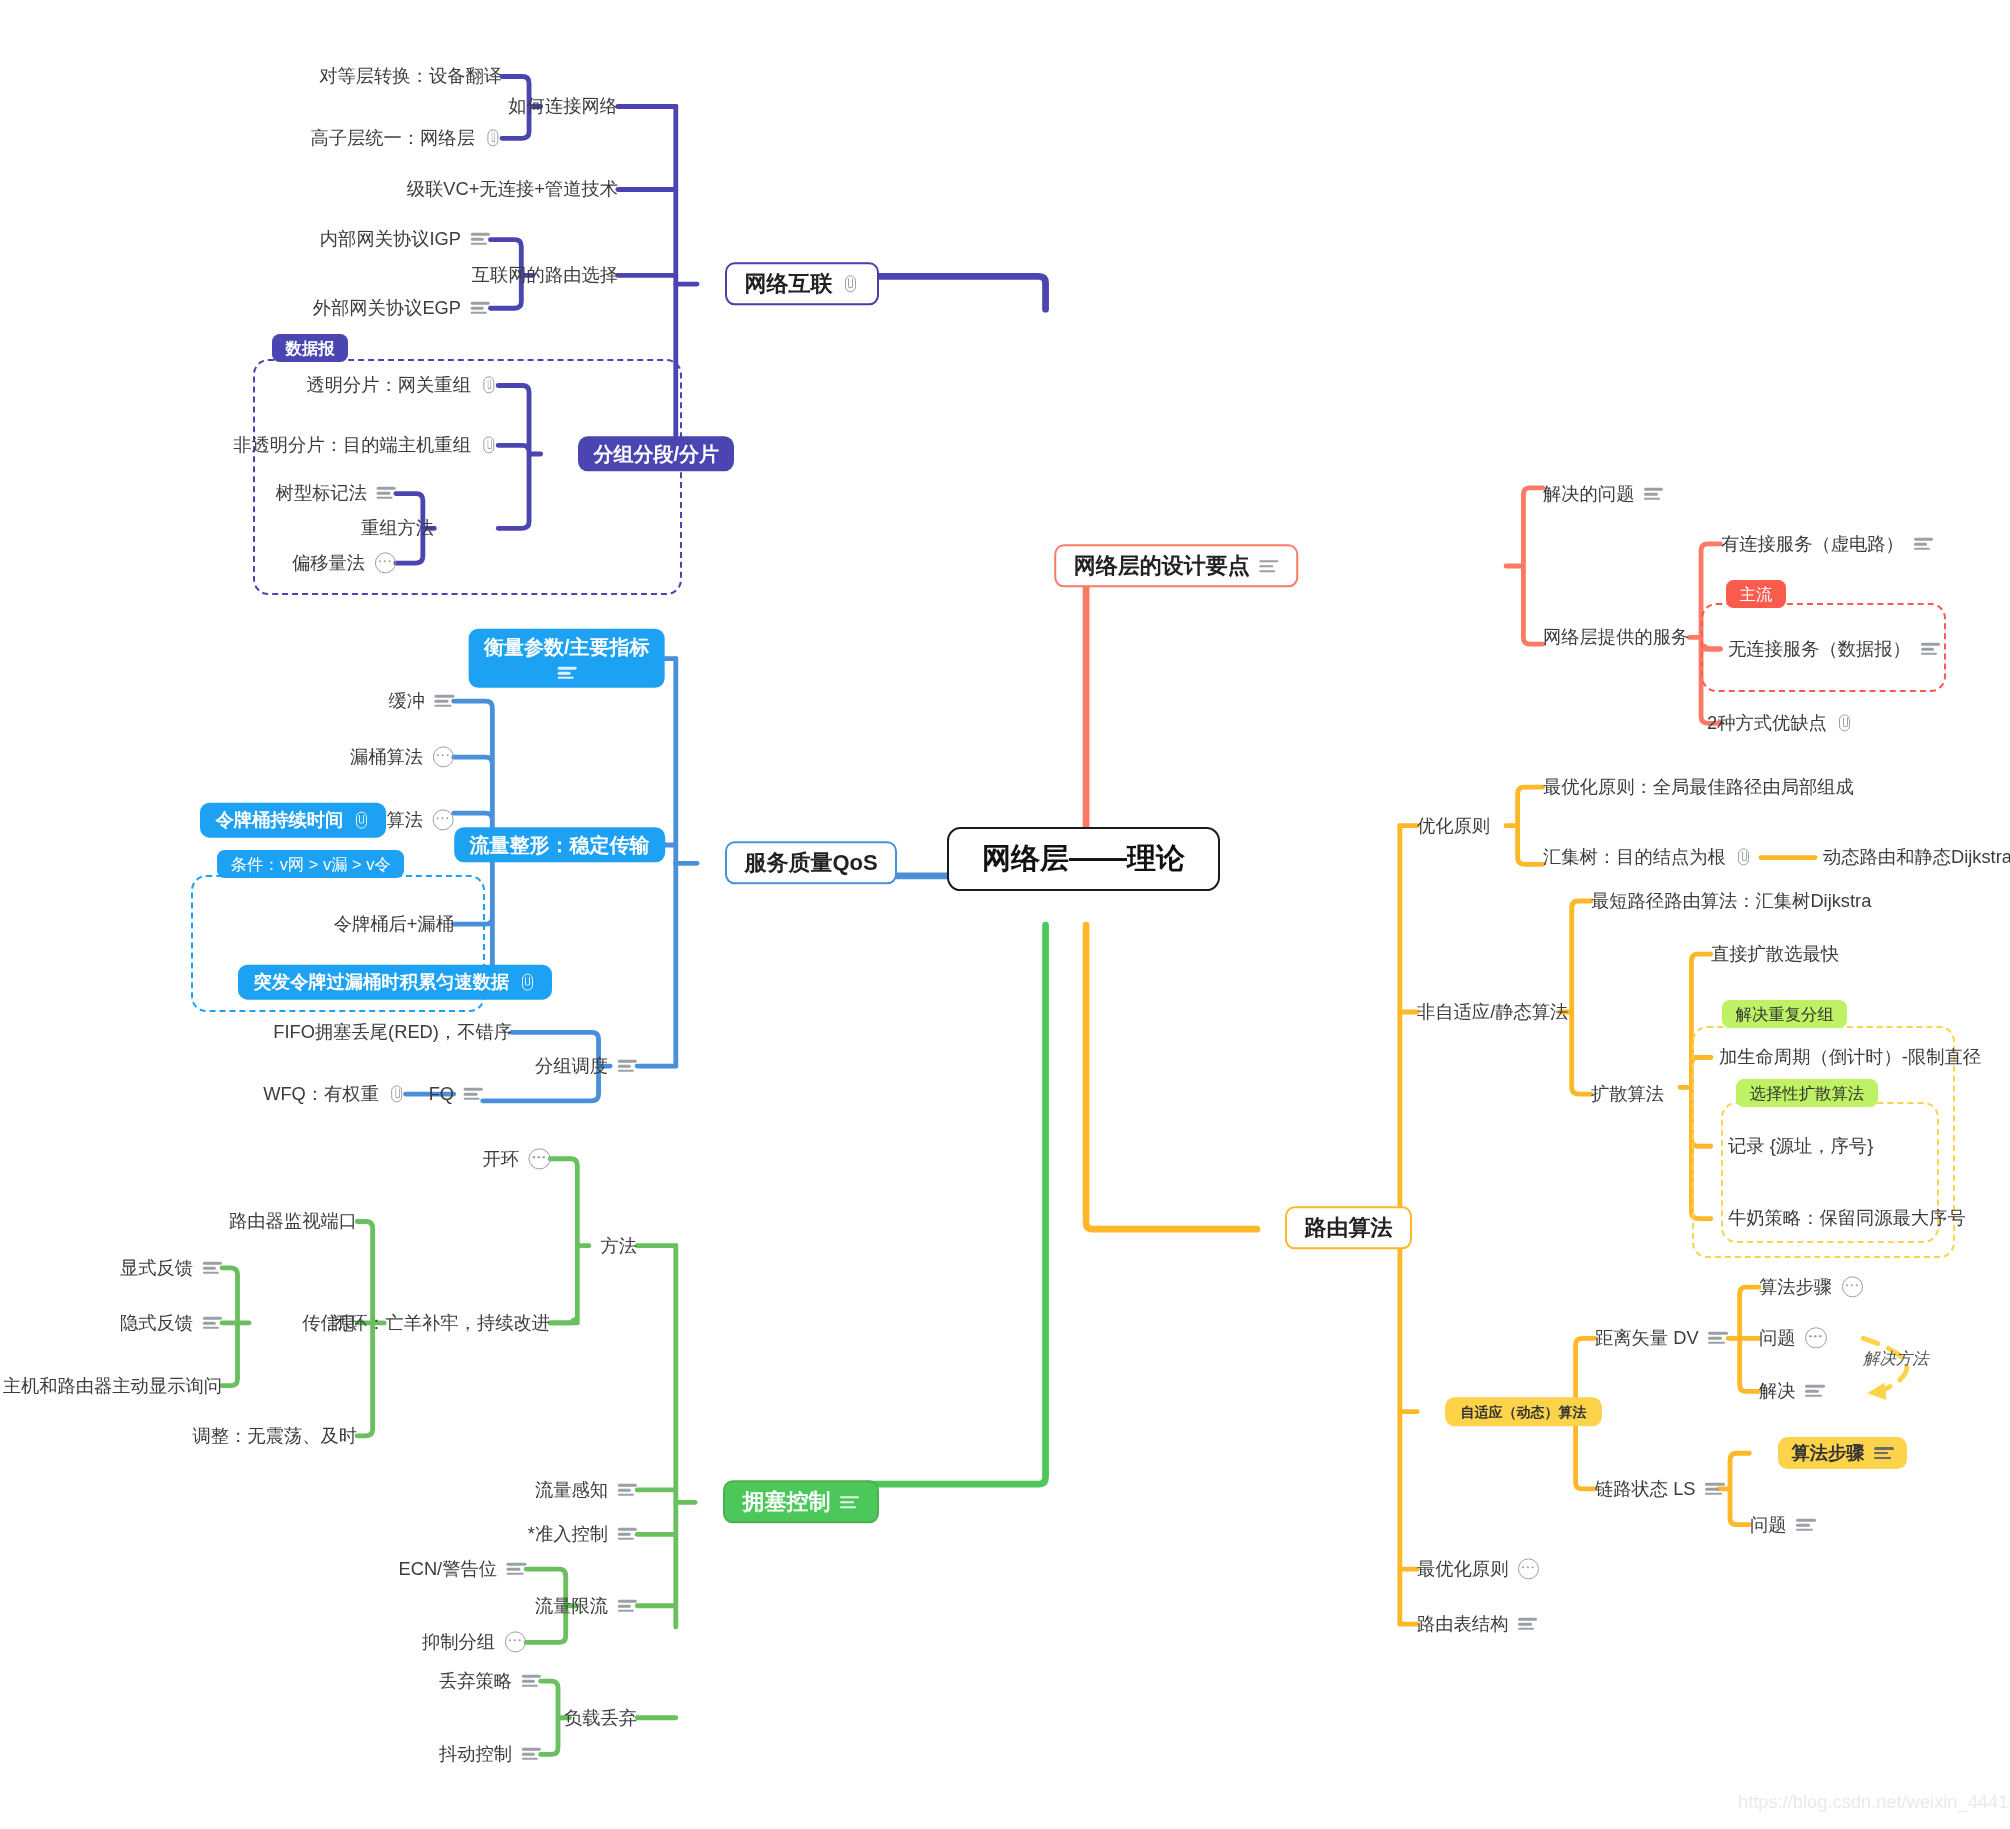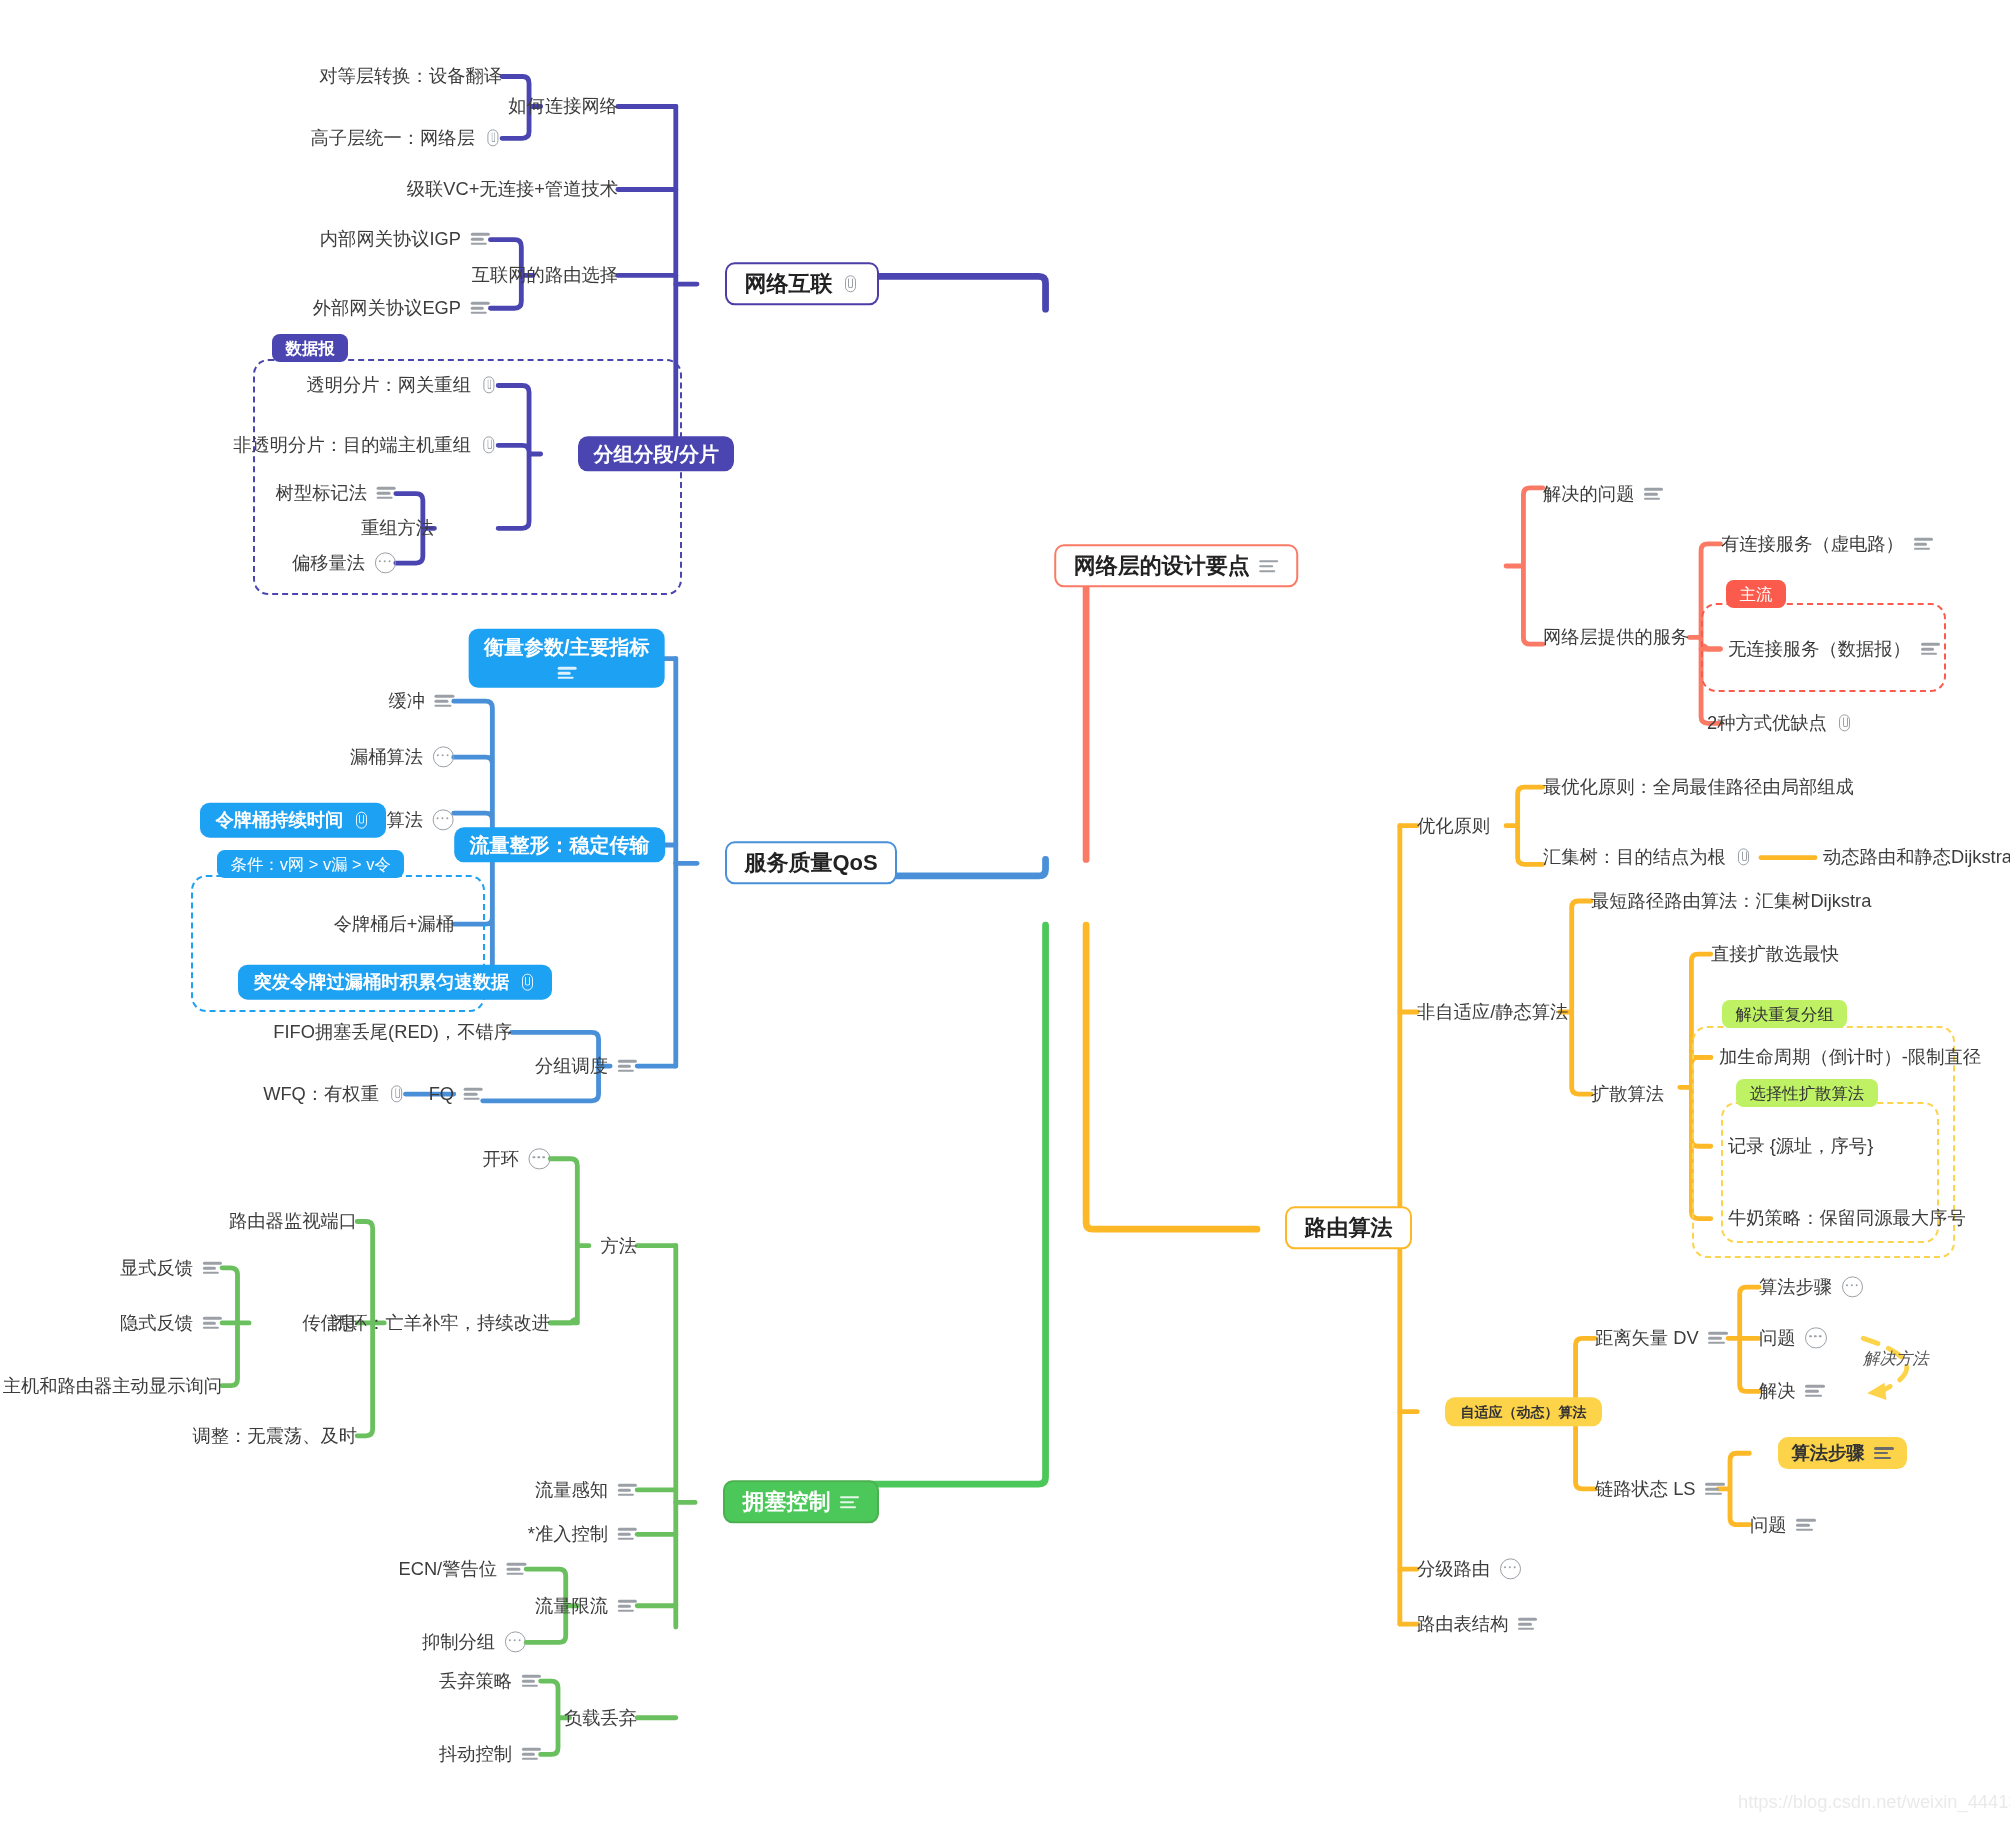--- a/index.html
+++ b/index.html
@@ -207,20 +207,23 @@
                M1792 1542 L1792 1512 Q1792 1505 1799 1505 L1812 1505
                M1792 1542 L1792 1572 Q1792 1579 1799 1579 L1812 1579"></path>
     </g>
 
     <g fill="none" stroke="#fcd349" stroke-width="5" stroke-linecap="round" stroke-dasharray="16 12">
       <path d="M1930 1386 Q2010 1412 1948 1441"></path>
     </g>
     <polygon points="1952,1432 1934,1443 1954,1450" fill="#fcd349"></polygon>
   </svg>
 
+  <div class="node pill root" style="left:919px;top:859px;transform:translateY(-50%);">
+    <span class="lbl">网络层——理论</span>
+  </div>
 
   <div class="node pill b-purple" style="left:697px;top:284px;transform:translateY(-50%);">
     <span class="lbl">网络互联</span>
     <span class="ic ic-clip"></span>
   </div>
 
   <div class="node pill b-blue" style="left:697px;top:863px;transform:translateY(-50%);">
     <span class="lbl">服务质量QoS</span>
   </div>
 
@@ -608,21 +611,21 @@
   <div class="node plain" style="left:1750px;top:1525px;transform:translateY(-50%);">
     <span class="lbl">问题</span>
     <span class="ic ic-note">
         <i></i>
         <i></i>
         <i></i>
       </span>
   </div>
 
   <div class="node plain" style="left:1417px;top:1569px;transform:translateY(-50%);">
-    <span class="lbl">分级路由</span>
+    <span class="lbl">最优化原则</span>
     <span class="ic ic-dots"></span>
   </div>
   <div class="node plain" style="left:1417px;top:1624px;transform:translateY(-50%);">
     <span class="lbl">路由表结构</span>
     <span class="ic ic-note">
         <i></i>
         <i></i>
         <i></i>
       </span>
   </div>

